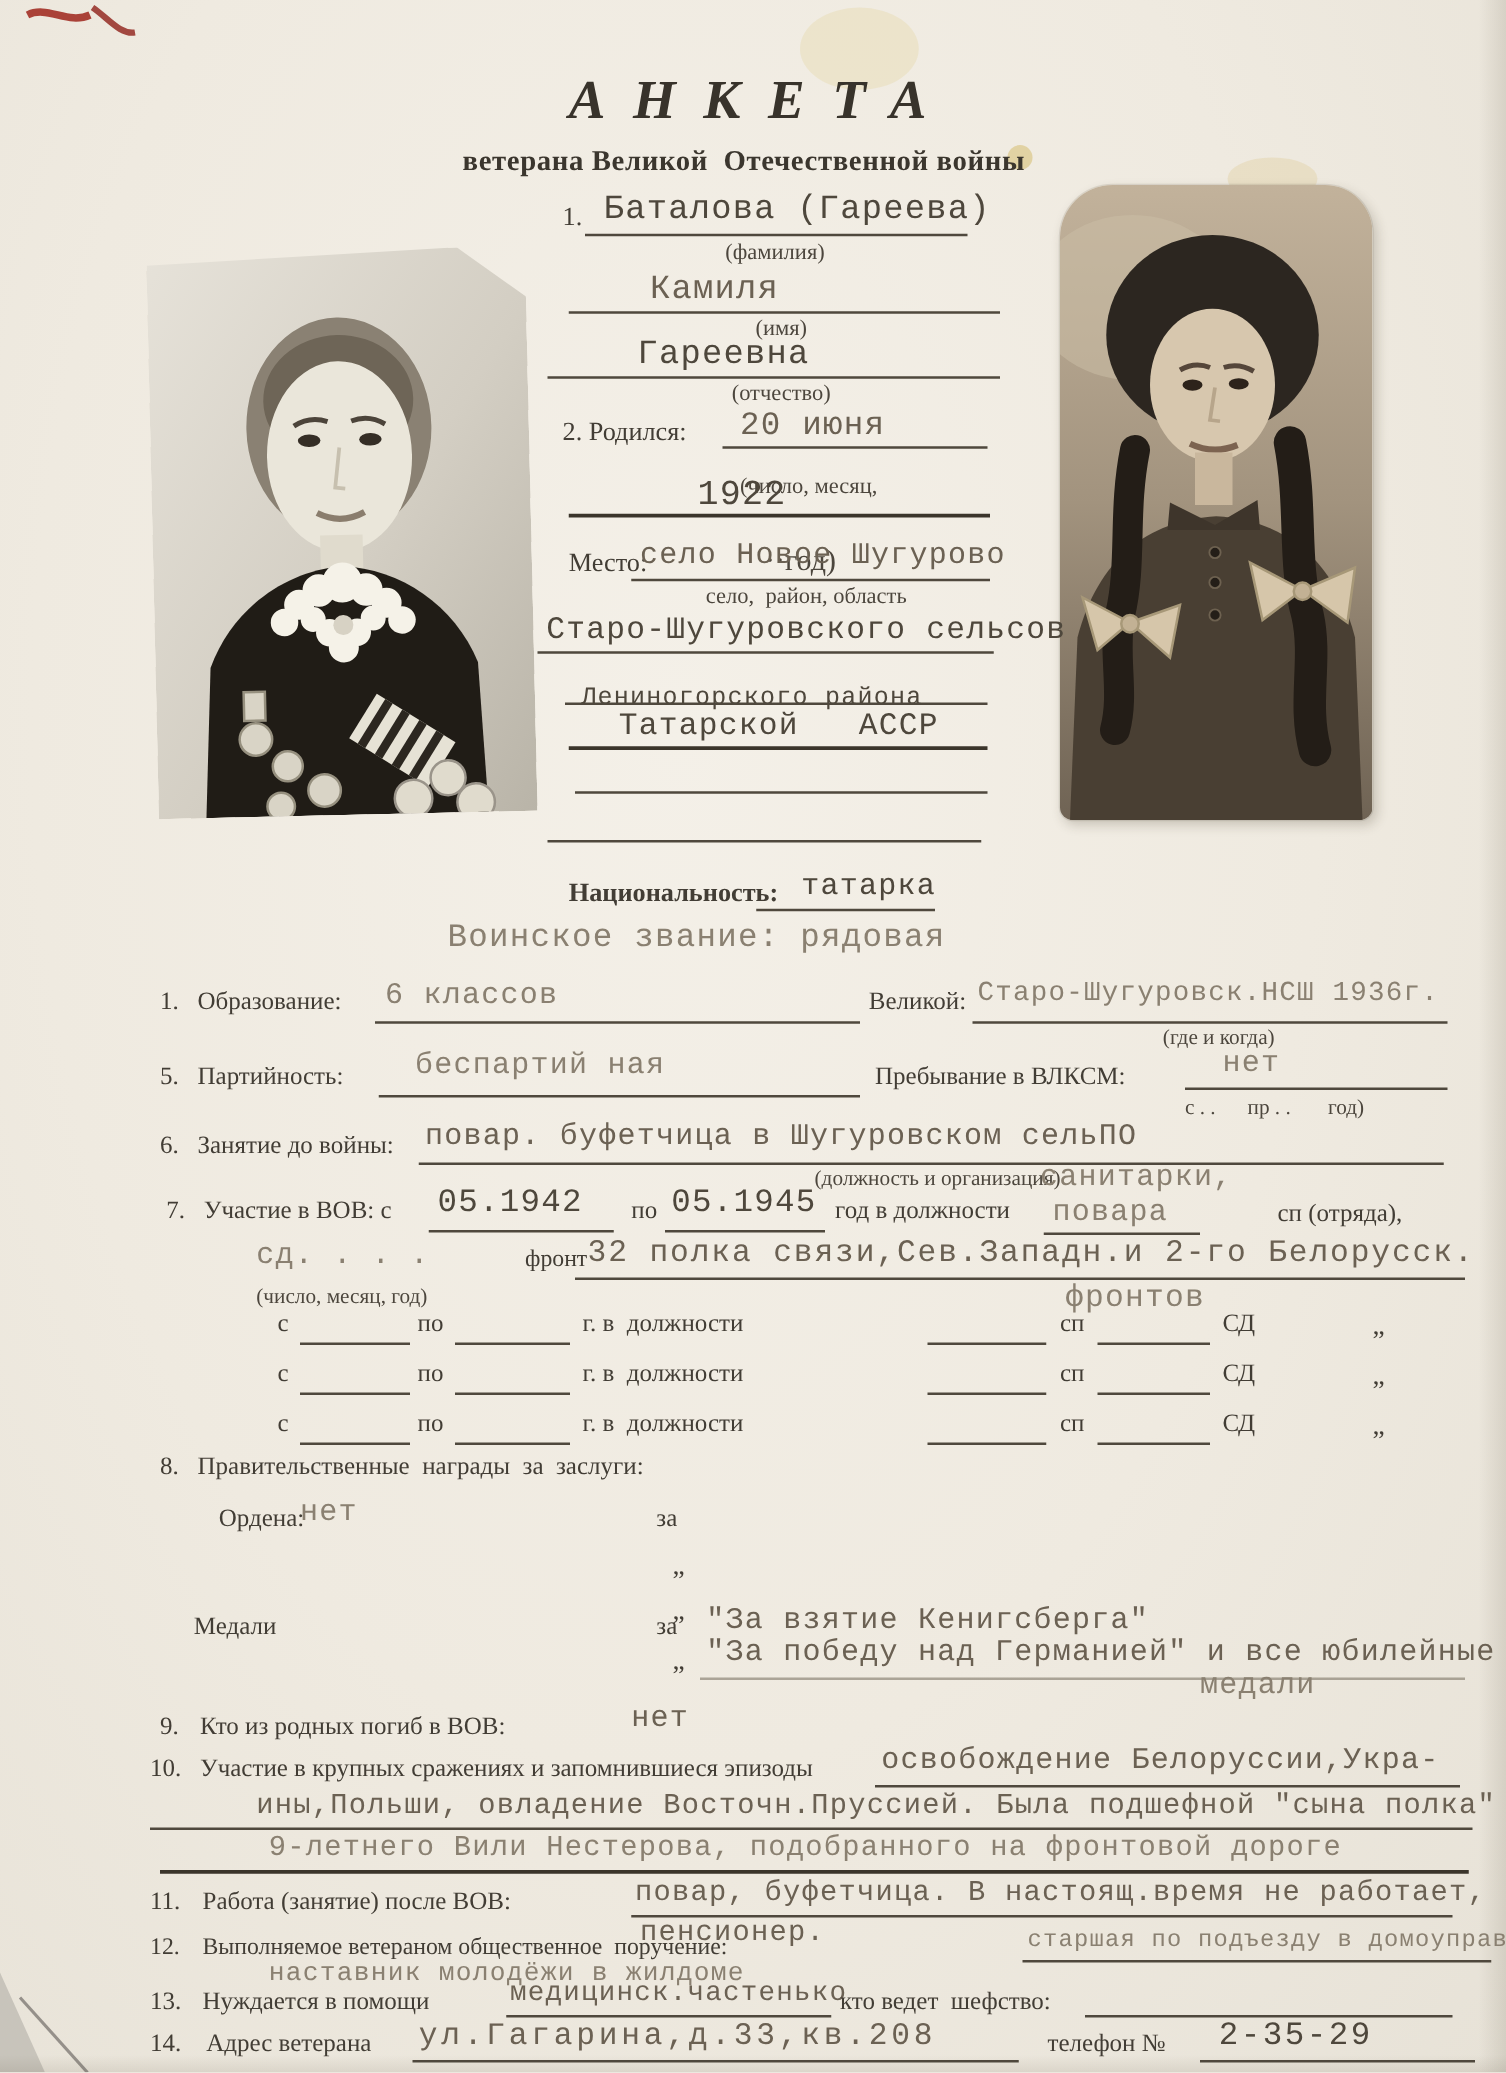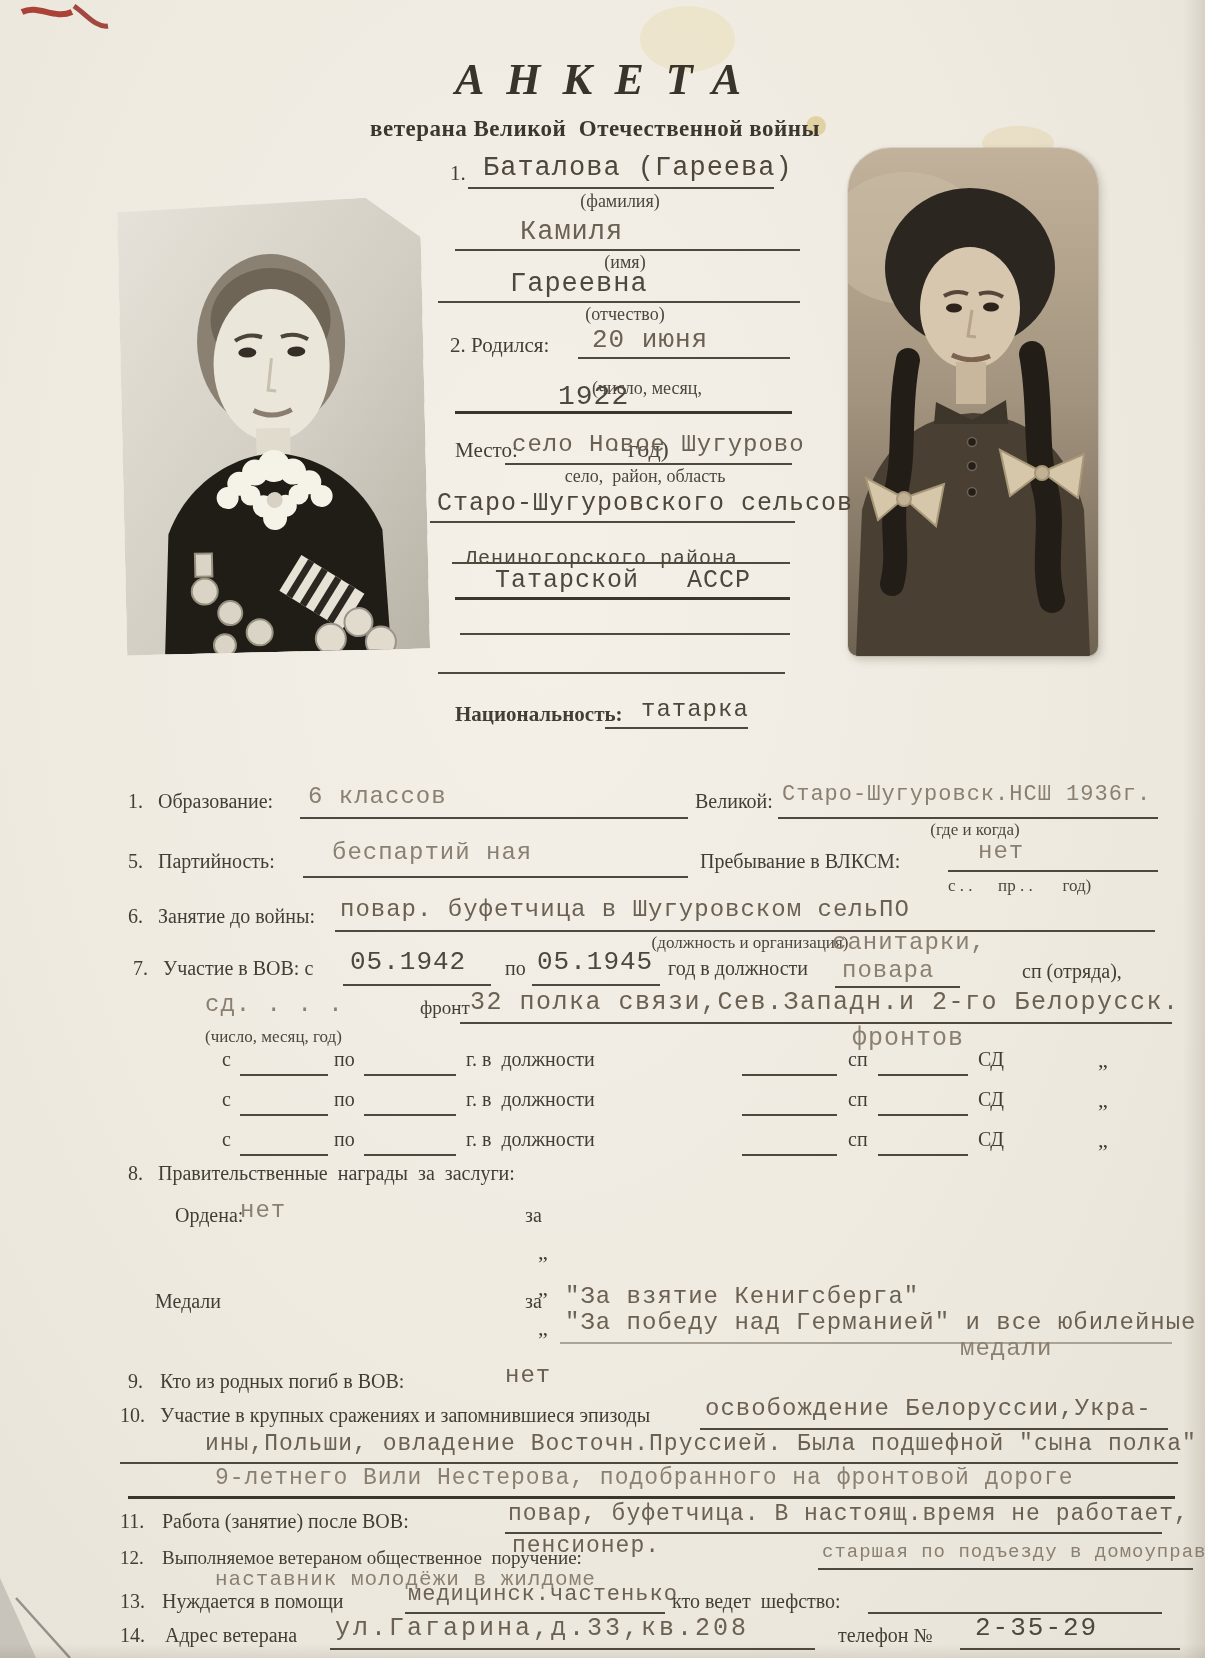--- a/index.html
+++ b/index.html
@@ -170,20 +170,21 @@
   <div class="t typed dark" style="left:465px;top:548px;font-size:20px;">Лениногорского района</div>
   <div class="rule" style="left:452px;top:562px;width:338px;"></div>
   <div class="t typed dark" style="left:495px;top:567px;font-size:25px;">Татарской   АССР</div>
   <div class="rule thick" style="left:455px;top:597px;width:335px;"></div>
   <div class="rule" style="left:460px;top:633px;width:330px;"></div>
   <div class="rule" style="left:438px;top:672px;width:347px;"></div>
 
   <div class="t printed" style="left:455px;top:703px;font-size:21px;">Национальность:</div>
   <div class="t typed dark" style="left:612px;top:697px;font-size:24px;margin-left:29px;">татарка</div>
   <div class="rule" style="left:605px;top:727px;width:143px;"></div>
+  <div class="t typed faint" style="left:358px;top:736px;font-size:26px;">Воинское звание: рядовая</div>
 
   <div class="t printed plain" style="left:128px;top:790px;font-size:20px;">1.</div>
   <div class="t printed plain" style="left:158px;top:790px;font-size:20px;">Образование:</div>
   <div class="t typed faint" style="left:308px;top:784px;font-size:24px;">6 классов</div>
   <div class="rule" style="left:300px;top:817px;width:388px;"></div>
   <div class="t printed plain" style="left:695px;top:790px;font-size:20px;">Великой:</div>
   <div class="t typed faint" style="left:782px;top:783px;font-size:22px;">Старо-Шугуровск.НСШ 1936г.</div>
   <div class="rule" style="left:778px;top:817px;width:380px;"></div>
   <div class="t caption" style="left:880px;top:821px;width:190px;text-align:center;font-size:17px;">(где и когда)</div>
 

